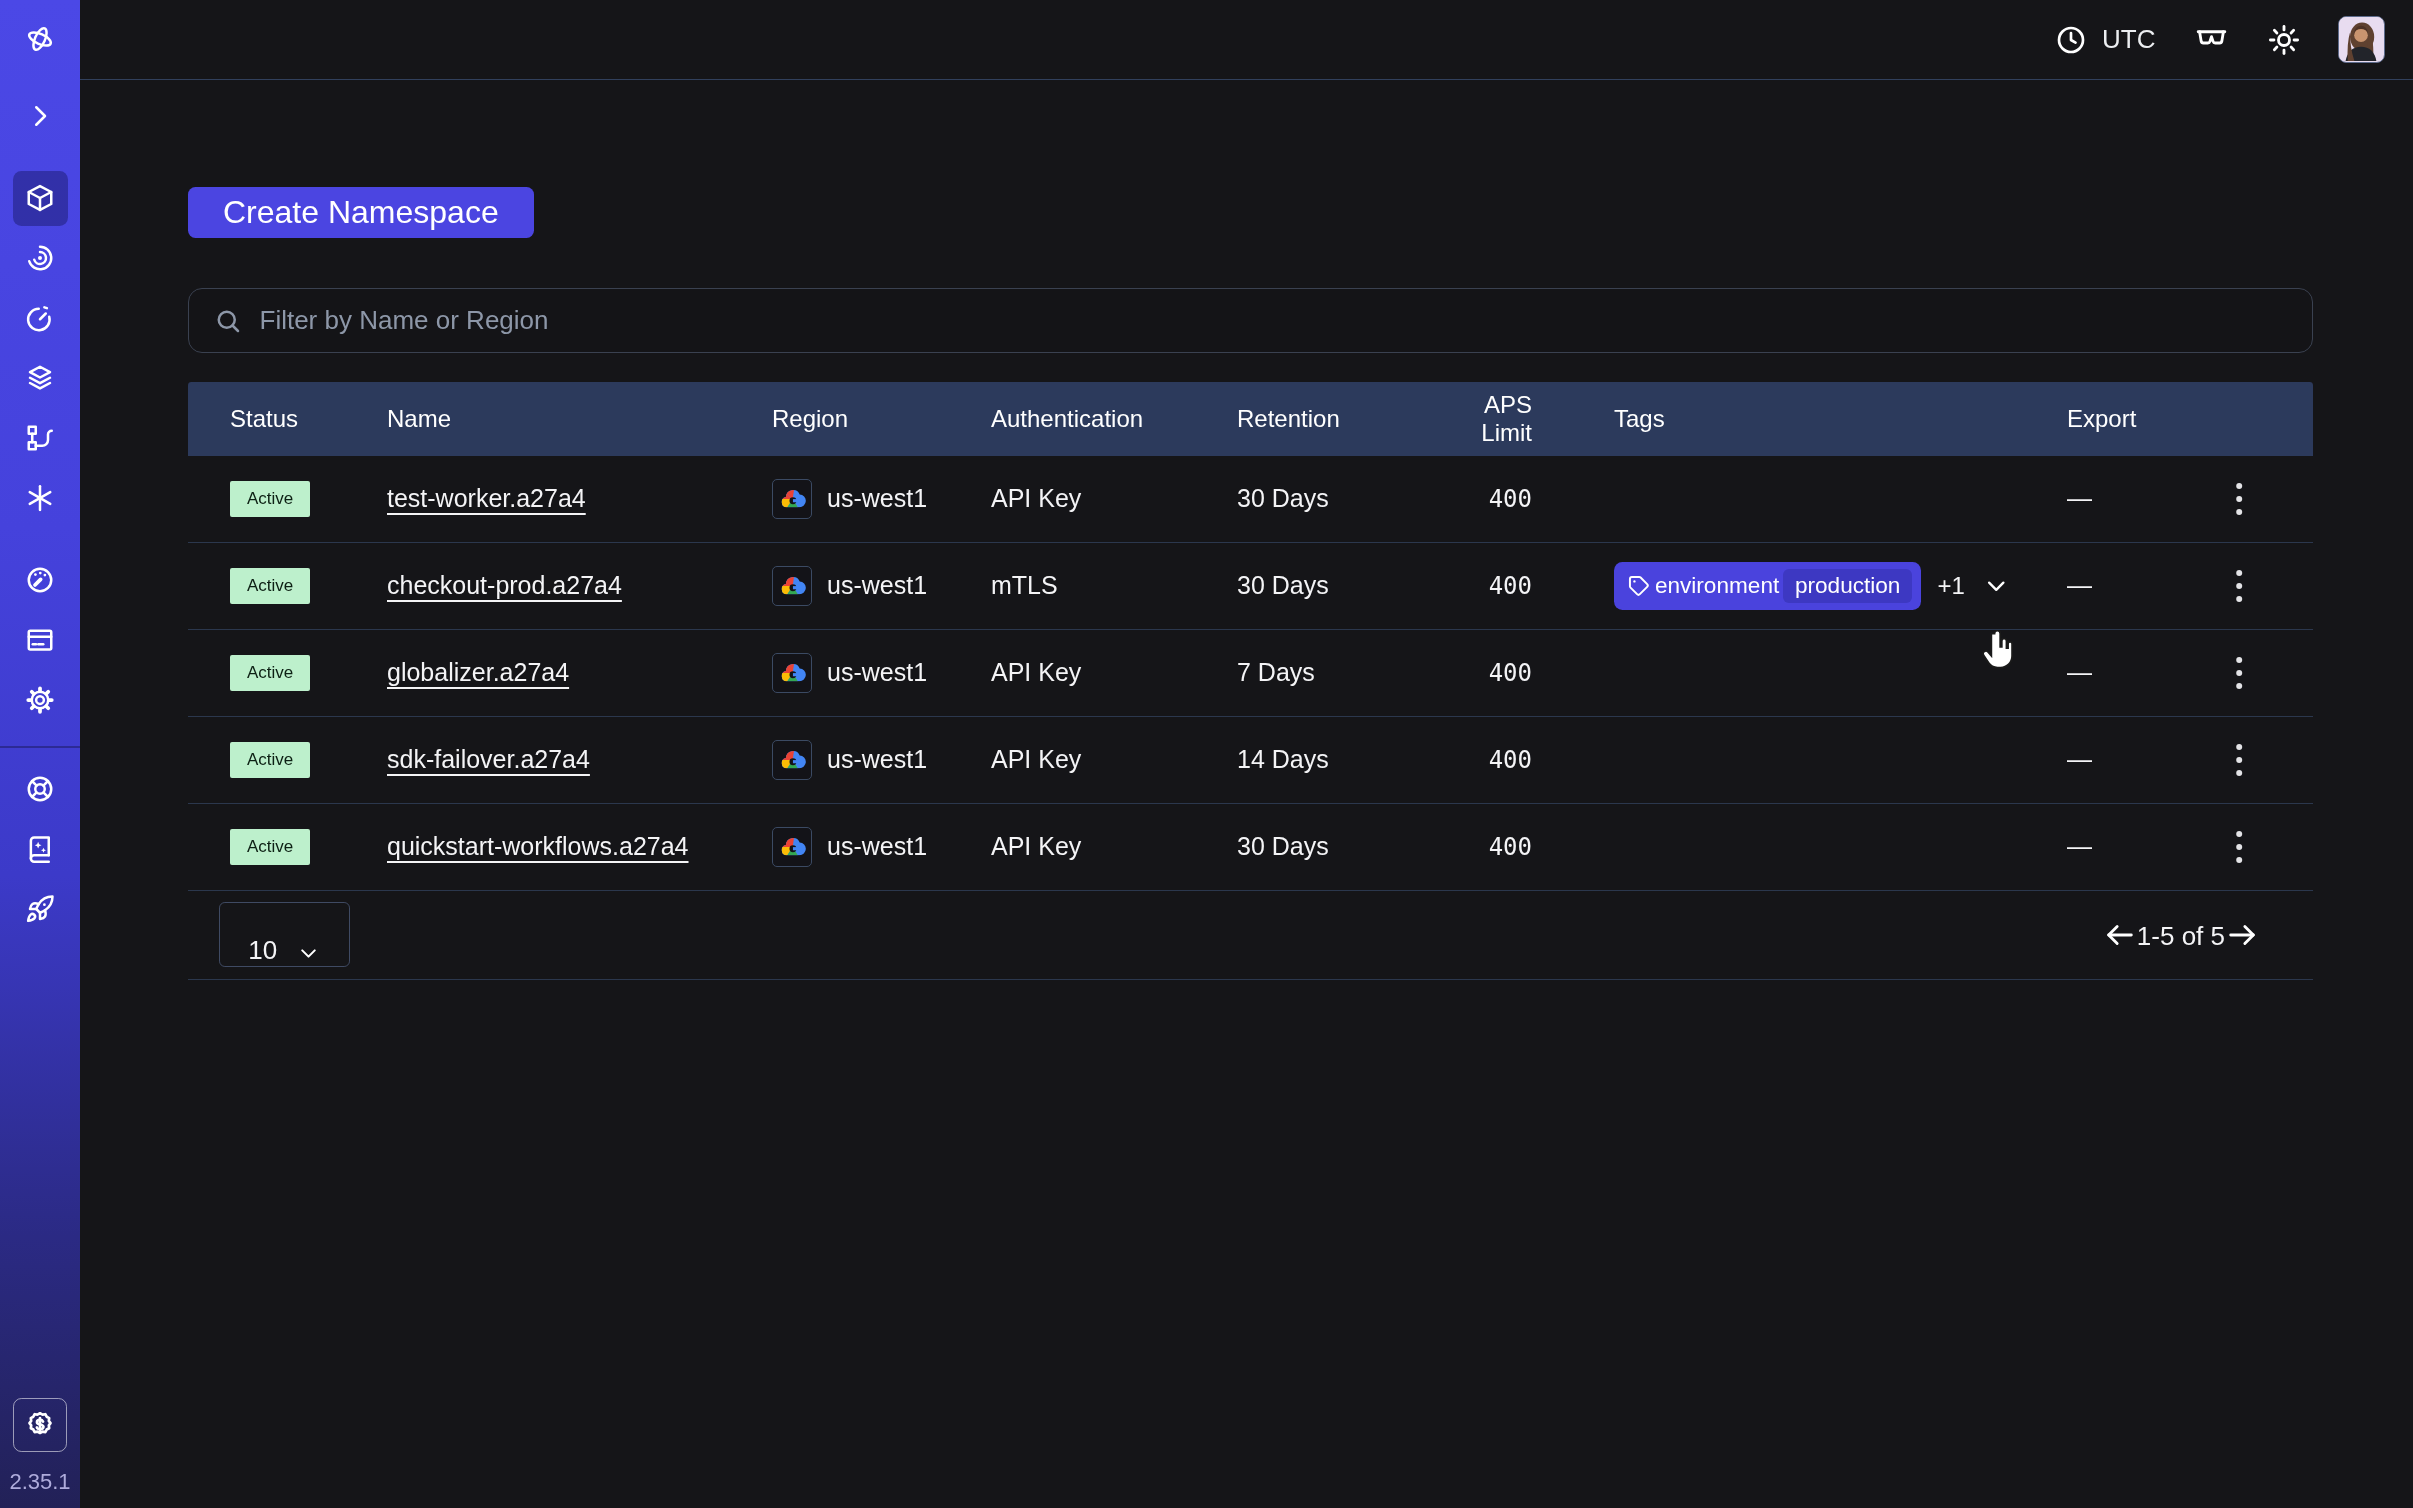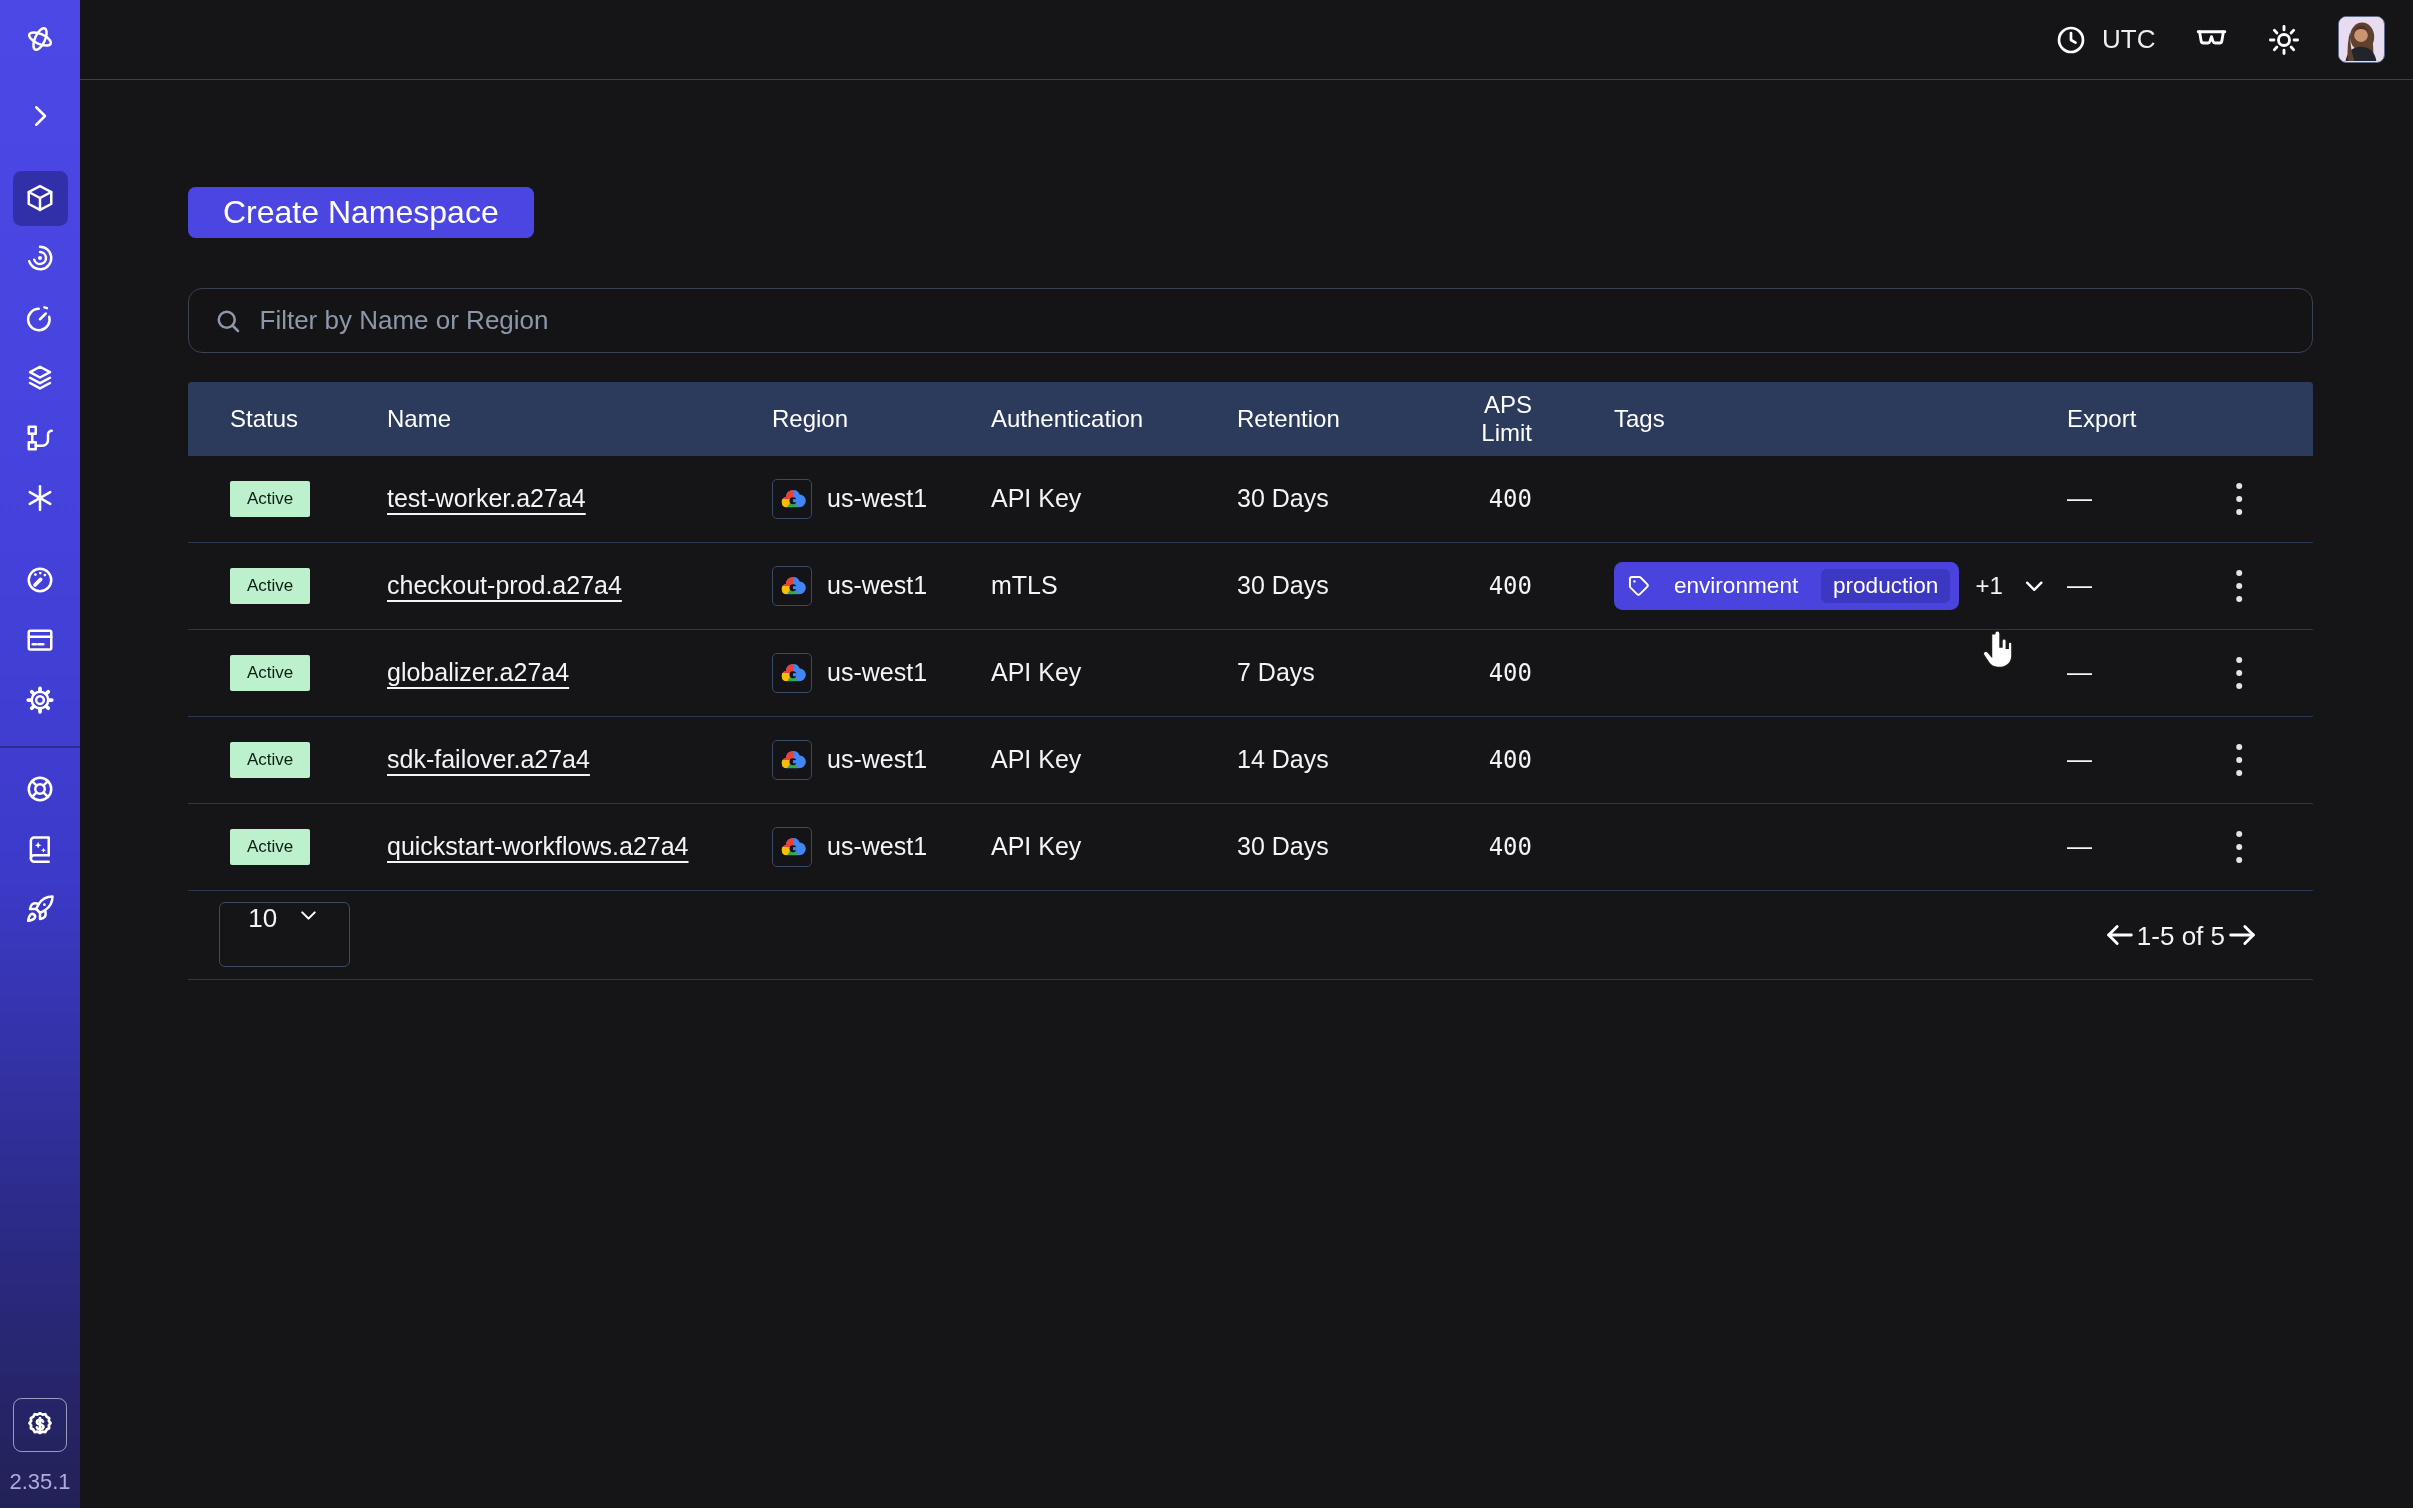--- a/index.html
+++ b/index.html
@@ -55,30 +55,30 @@
   .cell-right { text-align:right; padding-right:82px; }
   .badge { display:inline-block; background:#bdf0cc; color:#0d2014; font-size:17px; font-weight:500;
     padding:8.4px 17px; border-radius:2px; }
   .ns-link { color:#f4f4f6; text-decoration:underline; text-underline-offset:5.9px;
     text-decoration-thickness:1.7px; cursor:pointer; }
   .region-cell { display:flex; align-items:center; gap:15px; }
   .gcp-box { width:40px; height:40px; border:1.7px solid #3b4a63; border-radius:5px;
     display:flex; align-items:center; justify-content:center; background:#131318; }
   .mono { font-family:"DejaVu Sans Mono", monospace; font-size:24px; }
   .tags-cell { display:flex; align-items:center; gap:17px; }
-  .tag-chip { display:flex; align-items:center; gap:23px; background:#4a43dd; border-radius:8.4px;
+  .tag-chip { display:flex; align-items:center; gap:4px; background:#4a43dd; border-radius:8.4px;
     padding:6.7px 8.4px 6.7px 13.4px; cursor:pointer;text-align:center; }
   .tag-chip .tkey { font-size:22.6px; color:#fff; }
   .tag-chip .tval { font-size:22.6px; color:#fff; background:#3d38c2; border-radius:5.9px; padding:4.2px 11.7px; }
   .tag-more { font-size:24px; color:#f4f4f6; }
   .kebab { display:flex; justify-content:center; cursor:pointer; }
   .tfoot { height:89px; border-bottom:1.7px solid #2b374d; display:flex; align-items:center;
     justify-content:space-between; padding:0 54px 0 31px; }
   .pagesize { width:131px; height:65px; border:1.7px solid #3f4a63; border-radius:5.9px; display:flex;
-    align-items:flex-start; justify-content:center; gap:18.4px; font-size:26px; cursor:pointer; background:transparent; color:#f4f4f6; }
+    align-items:flex-end; justify-content:center; gap:18.4px; font-size:26px; cursor:pointer; background:transparent; color:#f4f4f6; }
   .pager { display:flex; align-items:flex-end; }
   .pager .range { font-size:26px; color:#f4f4f6; }
   .arrow-btn { cursor:pointer; display:flex; }
 
   .cursor { position:absolute; left:1979px; top:630px; z-index:50; pointer-events:none; }
 
   svg.stroke { fill:none; stroke:#fff; stroke-width:2; stroke-linecap:round; stroke-linejoin:round; }
 </style>
 </head>
 <body>

